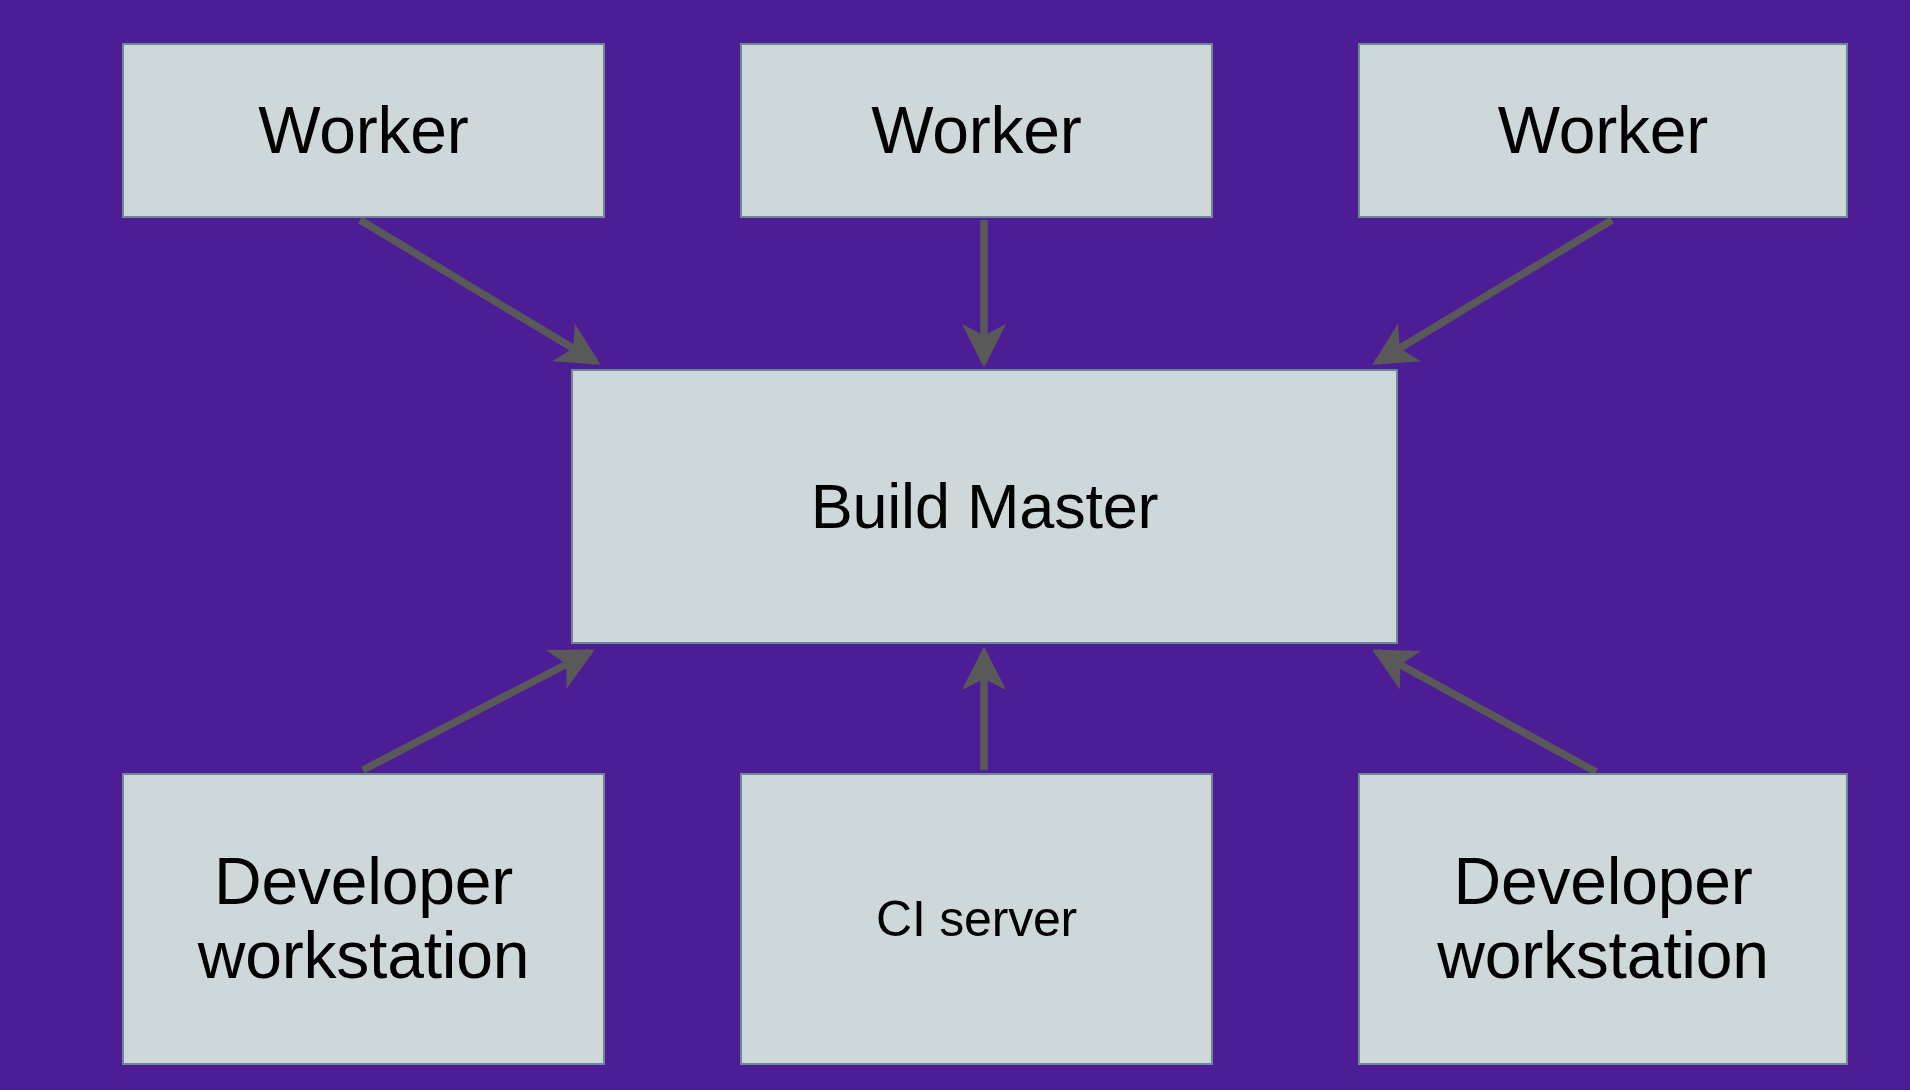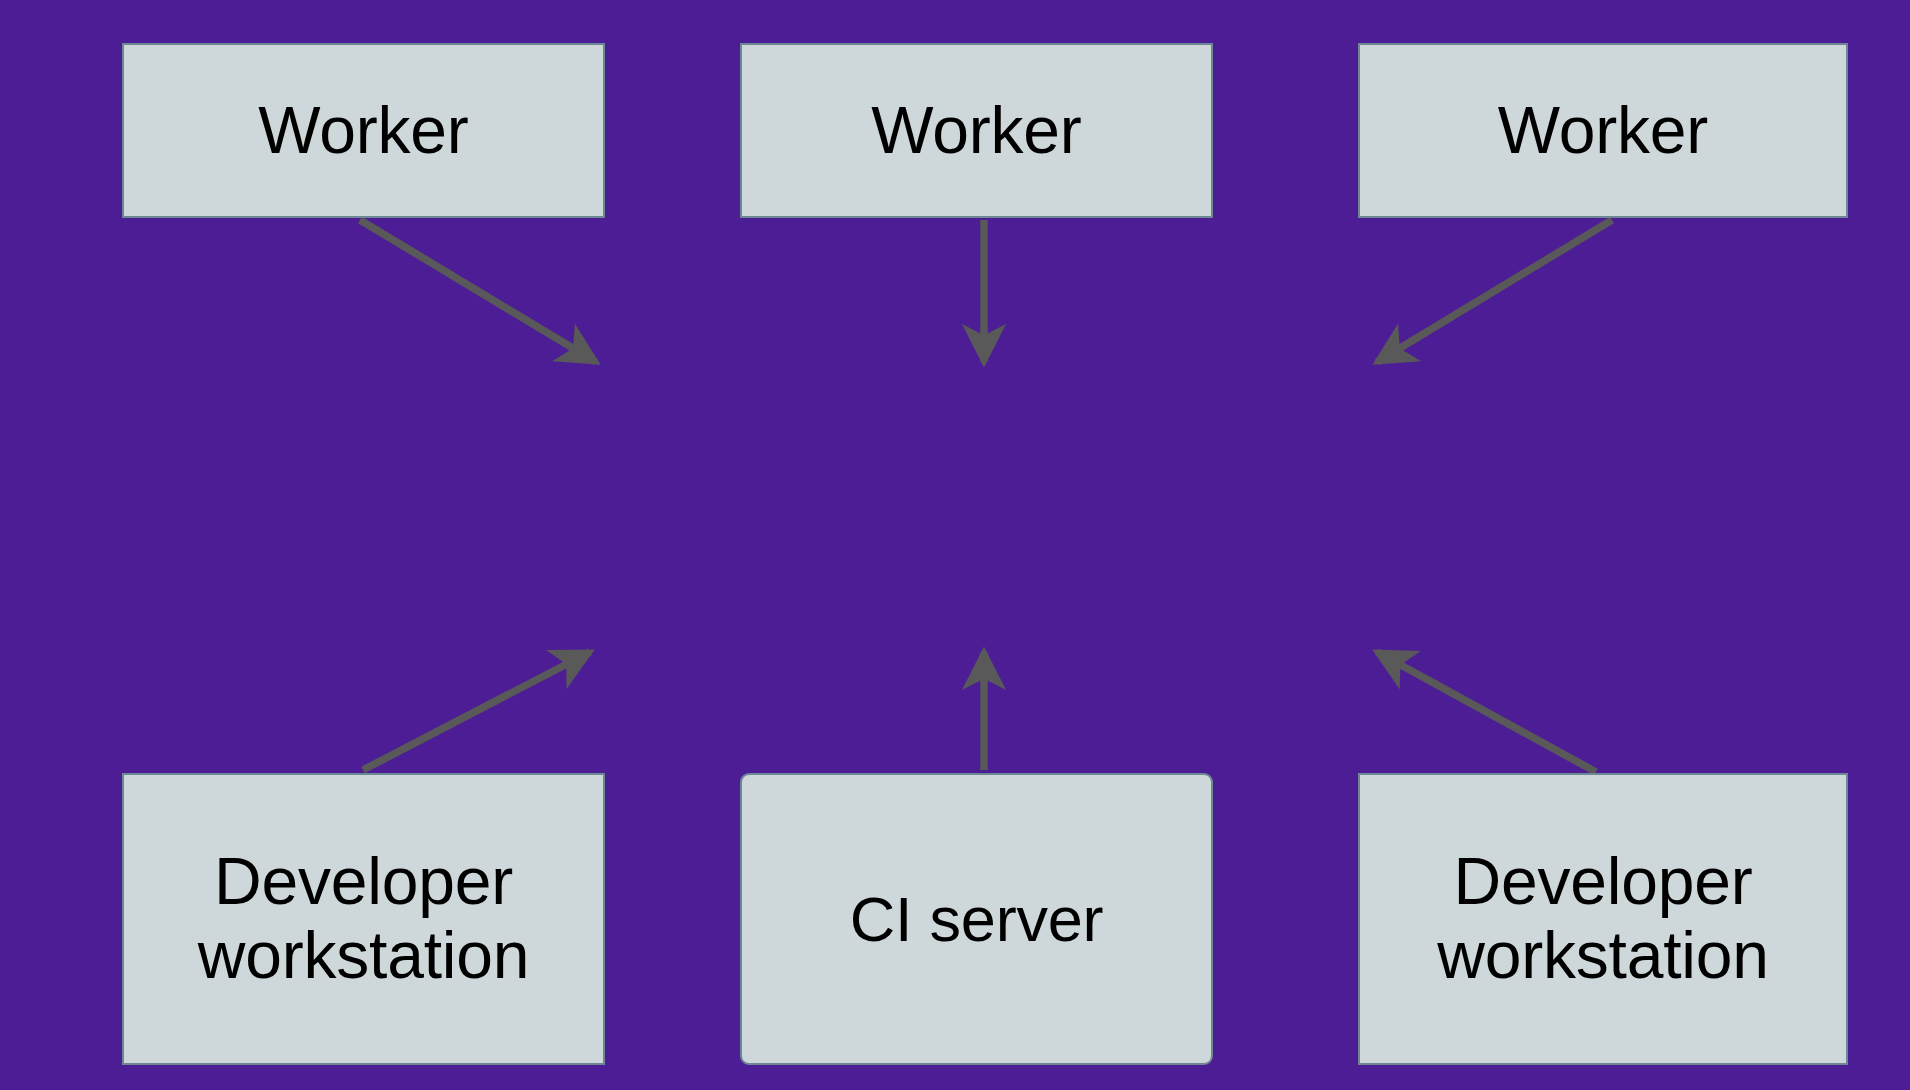--- a/index.html
+++ b/index.html
@@ -48,21 +48,21 @@
     white-space: pre-line;
   }
   
   #node-worker-1 { left: 122px; top: 43px;  width: 483px; height: 175px; font-size: 66px; }
   #node-worker-2 { left: 740px; top: 43px;  width: 473px; height: 175px; font-size: 66px; }
   #node-worker-3 { left: 1358px; top: 43px; width: 490px; height: 175px; font-size: 66px; }
   
   #node-build-master { left: 571px; top: 369px; width: 827px; height: 275px; font-size: 63px; }
   
   #node-dev-ws-1 { left: 122px;  top: 773px; width: 483px; height: 292px; font-size: 66px; }
-  #node-ci-server { left: 740px;  top: 773px; width: 473px; height: 292px; font-size: 63px; border-radius: 9px; }
+  #node-ci-server { left: 740px;  top: 773px; width: 473px; height: 292px; font-size: 50px; }
   #node-dev-ws-2 { left: 1358px; top: 773px; width: 490px; height: 292px; font-size: 66px; }
 </style>
 </head>
 <body>
 
 <div id="canvas">
 
   <svg id="edges" viewBox="0 0 1910 1090" width="1910" height="1090" xmlns="http://www.w3.org/2000/svg">
     <defs>
 
@@ -92,20 +92,23 @@
   </div>
 
   <div class="node" id="node-worker-2">
     <span class="node-label">Worker</span>
   </div>
 
   <div class="node" id="node-worker-3">
     <span class="node-label">Worker</span>
   </div>
 
+  <div class="node" id="node-build-master">
+    <span class="node-label">Build Master</span>
+  </div>
 
   <div class="node" id="node-dev-ws-1">
     <span class="node-label">Developer
 workstation</span>
   </div>
 
   <div class="node" id="node-ci-server">
     <span class="node-label">CI server</span>
   </div>
 

